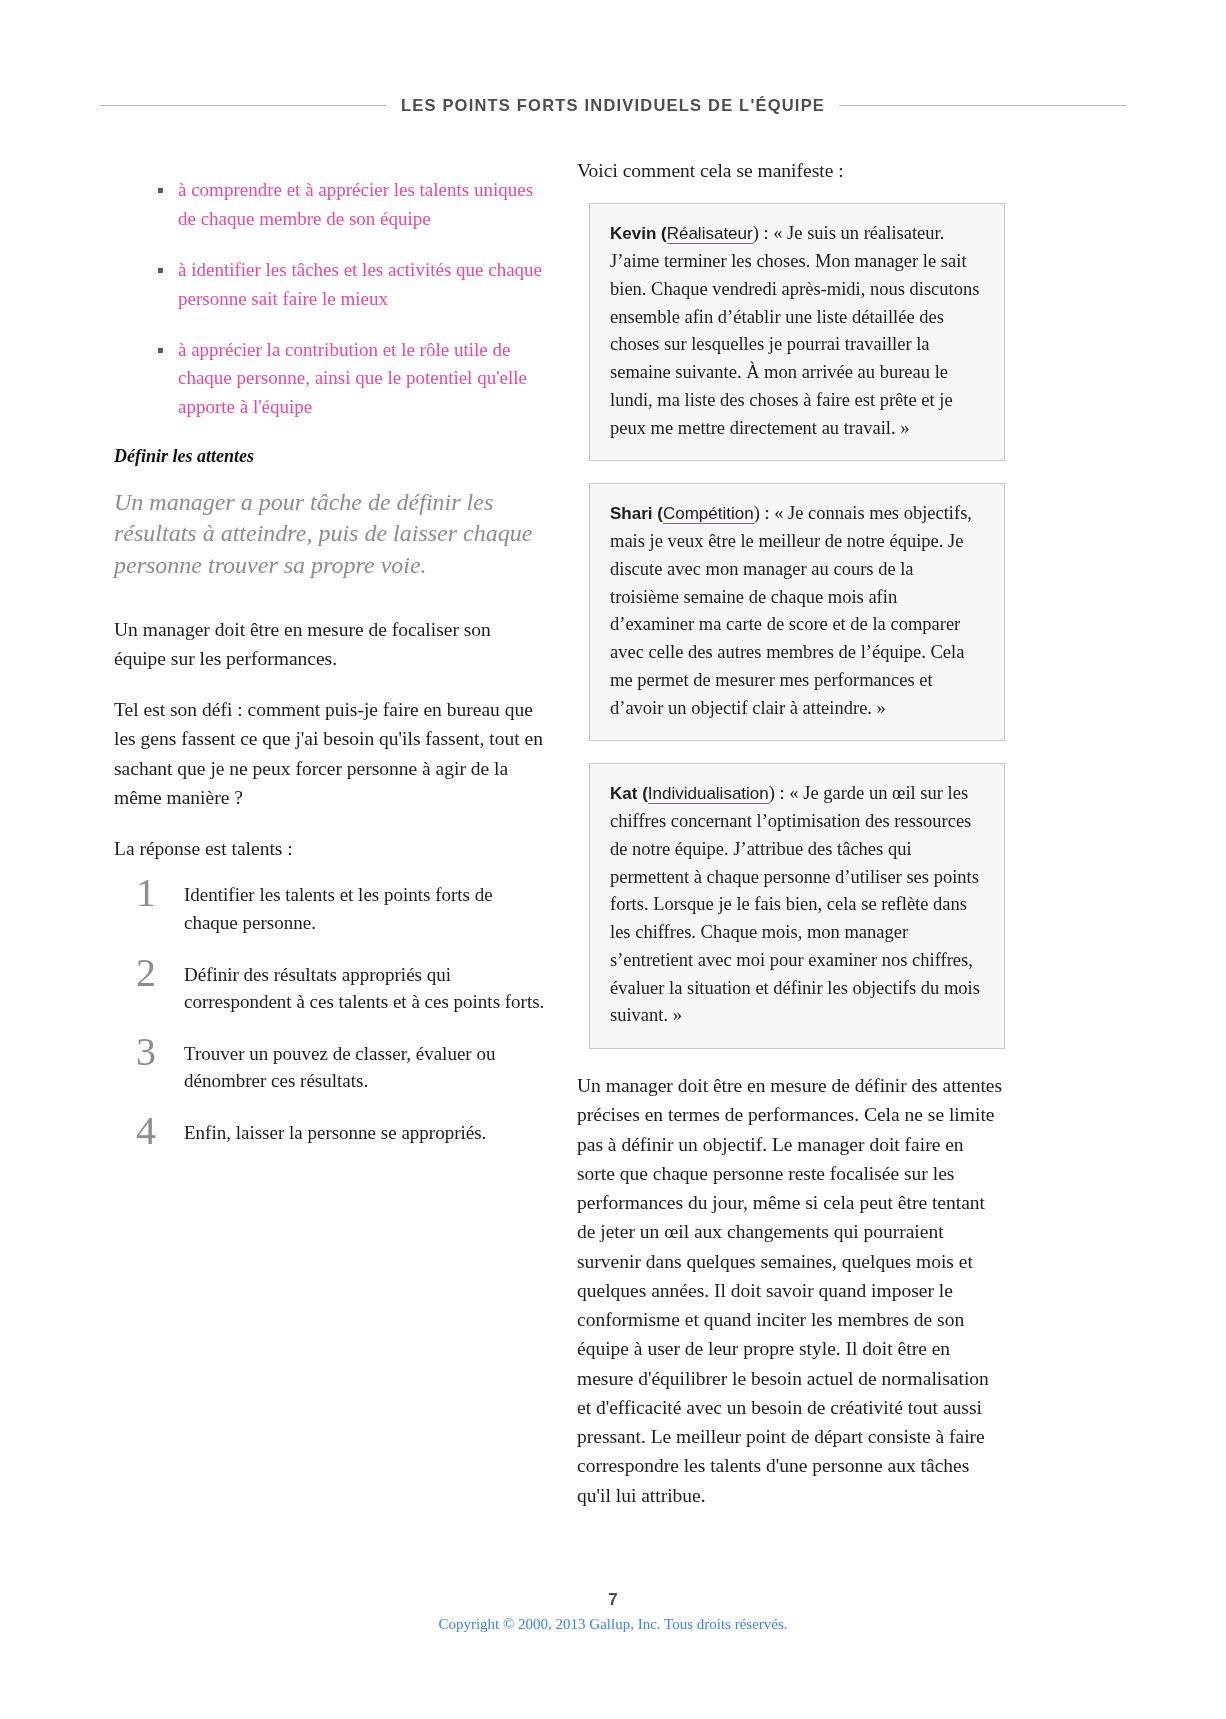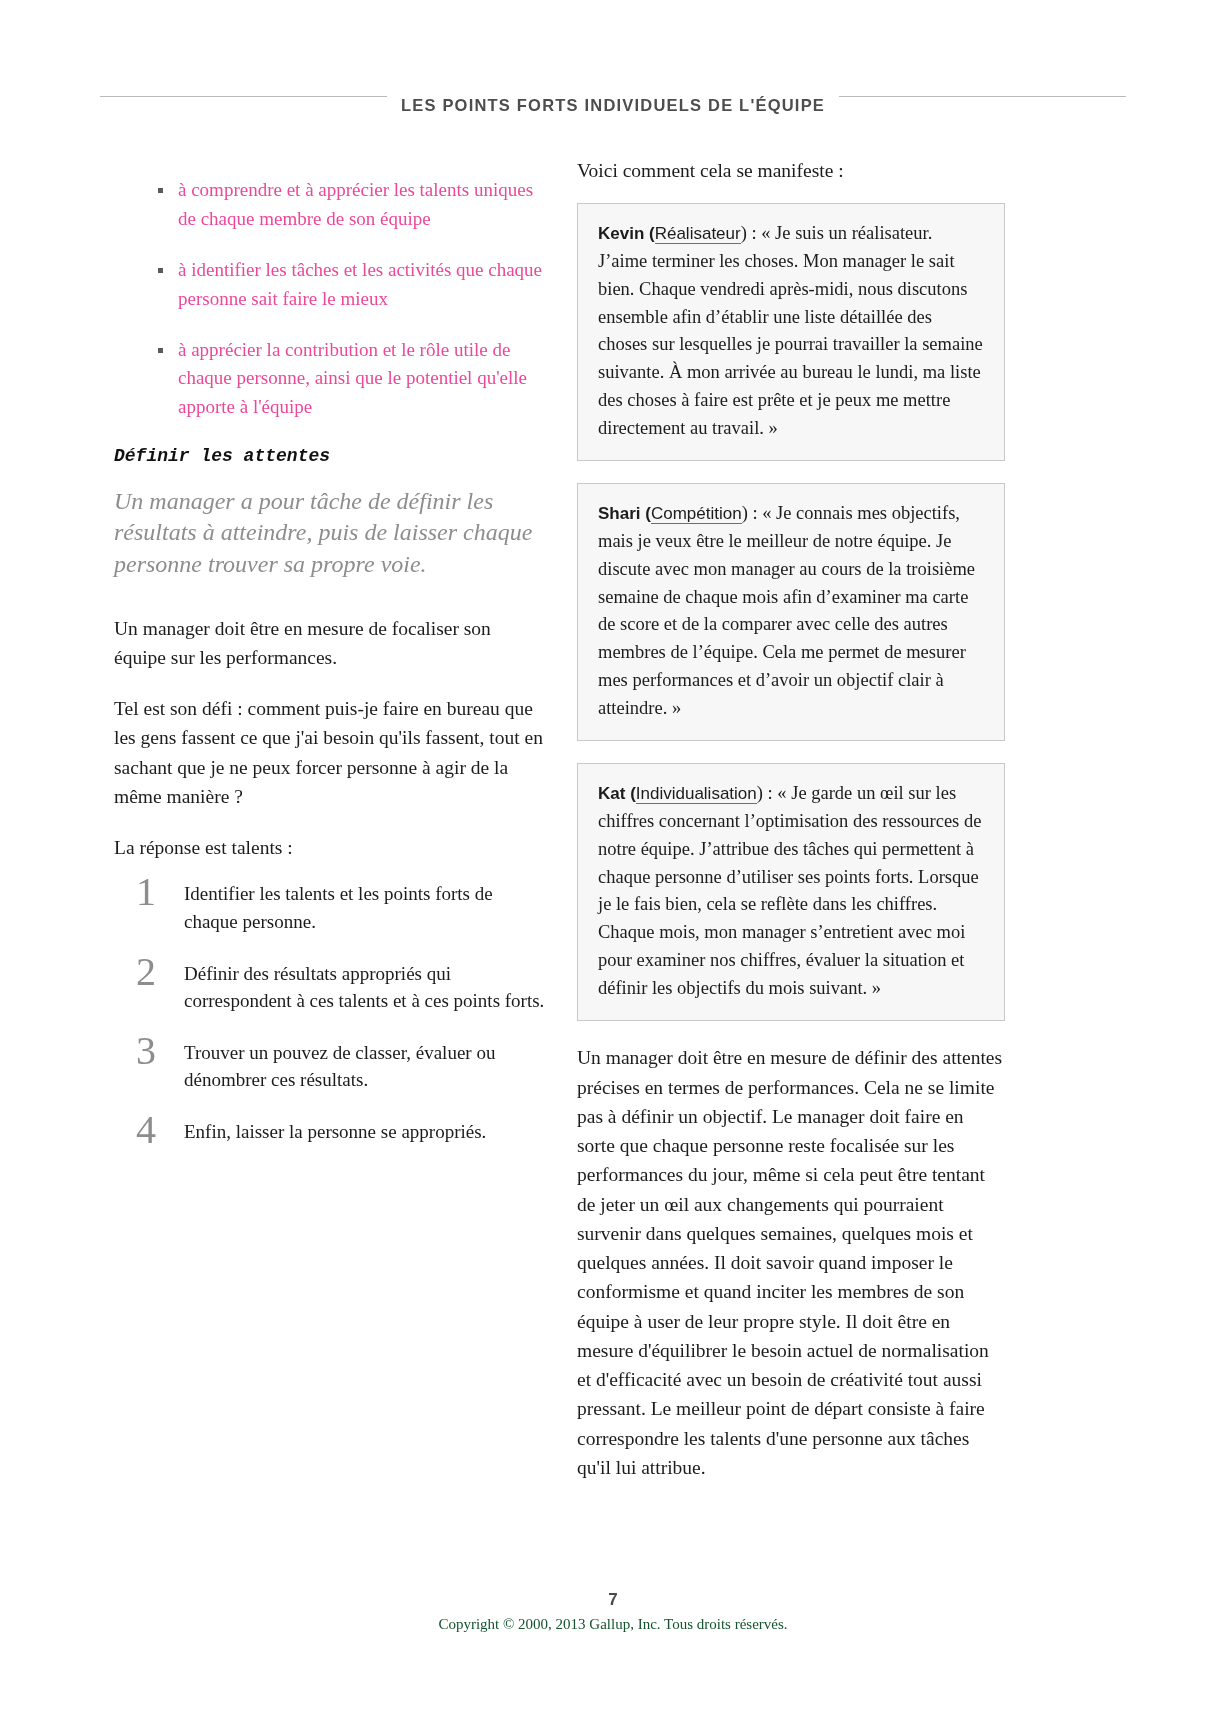--- a/index.html
+++ b/index.html
@@ -22,20 +22,21 @@
     box-sizing: border-box;
   }
 
   
   .header {
     position: absolute;
     left: 100px;
     top: 96px;
     width: 1026px;
     display: flex;
+    align-items: center;
     gap: 14px;
   }
   .header .rule {
     flex: 1 1 auto;
     height: 1px;
     background: #b9b9b9;
   }
   .header .title {
     font-family: "Liberation Sans", sans-serif;
     font-size: 16.5px;
@@ -85,21 +86,21 @@
     content: "";
     position: absolute;
     left: 44px;
     top: 12px;
     width: 5px;
     height: 5px;
     background: #5a5a5a;
   }
 
   h3.subhead {
-    font-family: Liberation Mono, monospace;
+    font-family: Liberation Serif, serif;
     font-style: italic;
     font-weight: bold;
     font-size: 18px;
     margin: 4px 0 20px 0;
     color: #111;
   }
 
   .pullquote {
     font-family: "Liberation Serif", serif;
     font-style: italic;
@@ -132,21 +133,21 @@
     color: #8d8d8d;
     font-family: "Liberation Serif", serif;
     line-height: 1;
   }
 
   
   .quotebox {
     border: 1px solid #c9c9c9;
     background: #f7f7f7;
     padding: 16px 20px 18px 20px;
-    margin: 0 0 22px 0;
+    margin: 0 0 22px 12px;
     font-size: 18.5px;
     line-height: 1.50;
     color: #1c1c1c;
   }
   .quotebox .who {
     font-family: "Liberation Sans", sans-serif;
     font-weight: bold;
     font-size: 17px;
   }
   .quotebox .theme {
@@ -166,21 +167,21 @@
   }
   .footer .pagenum {
     font-family: "Liberation Sans", sans-serif;
     font-weight: bold;
     font-size: 17px;
     color: #4a4a4a;
     margin-bottom: 6px;
   }
   .footer .copy {
     font-size: 15px;
-    color: #14532d;
+    color: #3b82f6;
   }
 </style>
 </head>
 <body>
 
 <div class="page">
 
   <div class="header">
     <div class="rule"></div>
     <div class="title">LES POINTS FORTS INDIVIDUELS DE L'ÉQUIPE</div>

